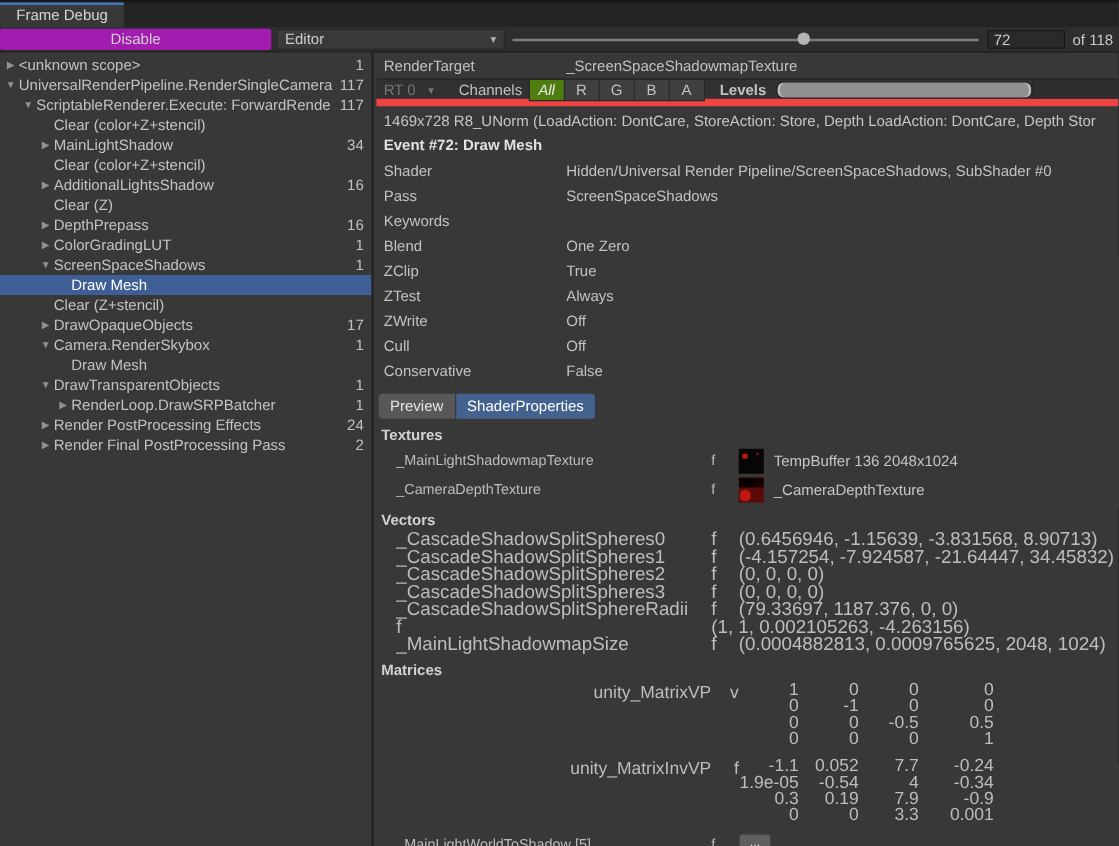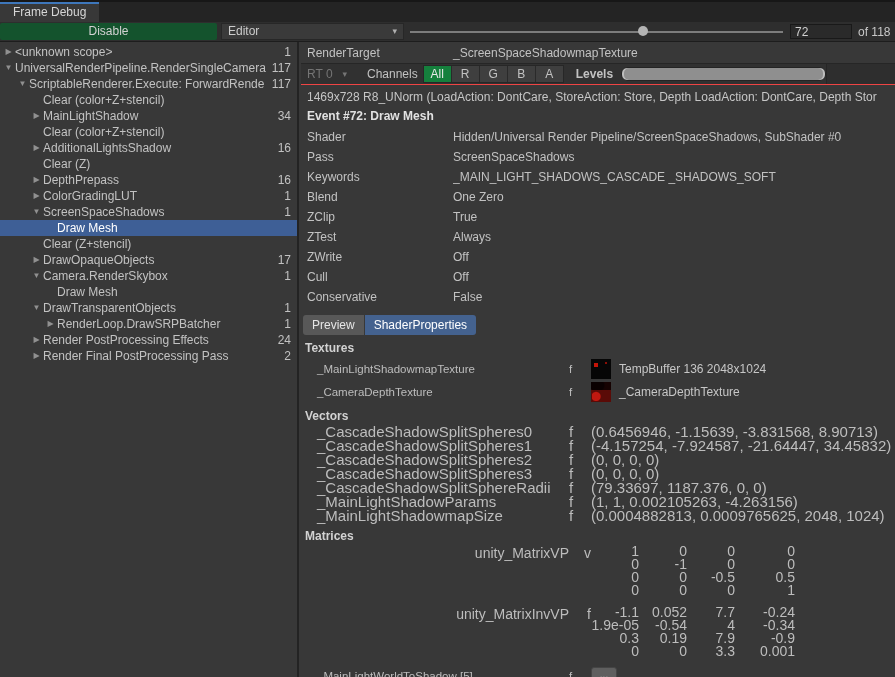--- a/index.html
+++ b/index.html
@@ -7,21 +7,21 @@
           font-family:"Liberation Sans",sans-serif;font-size:12px;color:#c2c2c2;}
 
   
   .topbar{position:absolute;top:0;left:0;right:0;height:22px;background:#242424;}
   .topbar::before{content:"";position:absolute;top:0;left:0;right:0;height:2px;background:#171717;}
   .wintab{position:absolute;left:0;top:2px;height:32px;box-sizing:border-box;background:#383838;
           border-top:2px solid #3e77bb;padding:0 13px;line-height:17px;color:#d6d6d6;}
 
   
   .toolbar{position:absolute;top:22px;left:0;right:0;height:19px;background:#2e2e2e;border-bottom:1px solid #1d1d1d;}
-  .btn-disable{position:absolute;left:0;top:1px;width:217px;height:17px;background:#14532d;color:#d2d2d2;
+  .btn-disable{position:absolute;left:0;top:1px;width:217px;height:17px;background:#a21caf;color:#d2d2d2;
                text-align:center;line-height:17px;border-radius:2px;cursor:default;}
   .dd-editor{position:absolute;left:221px;top:1px;width:183px;height:17px;background:#3a3a3a;
              border:1px solid #272727;box-sizing:border-box;line-height:15px;padding:0 6px;display:flex;
              justify-content:space-between;align-items:center;color:#cccccc;}
   .caret{font-size:9px;color:#b0b0b0;}
   .frame-slider{position:absolute;left:410px;top:0;width:373px;height:19px;}
   .fs-track{position:absolute;top:9px;left:0;right:0;height:2px;background:#7d7d7d;}
   .fs-handle{position:absolute;left:228px;top:4px;width:10px;height:10px;border-radius:50%;background:#b4b4b4;}
   .frame-input{position:absolute;left:790px;top:2px;width:52px;height:13px;background:#2a2a2a;
                border:1px solid #191919;color:#d0d0d0;font-size:12px;padding:0 4px;font-family:inherit;}
@@ -35,29 +35,29 @@
   .trow .tl{flex:1;overflow:hidden;}
   .trow .tc{flex:none;padding-right:6px;}
   .lv0{padding-left:2px;}.lv1{padding-left:16px;}.lv2{padding-left:30px;}.lv3{padding-left:44px;}
   .trow.sel{background:#3e5f96;}
   .trow.sel .tl{color:#ffffff;}
 
   
   .rightpanel{position:absolute;top:42px;left:301px;right:0;bottom:0;overflow:hidden;}
   .rt-row{height:20px;line-height:20px;display:flex;padding:1px 0 0 6px;white-space:nowrap;}
   .rt-row .pl{width:146px;flex:none;}
-  .rt-strip{height:22px;background:#313131;border-top:1px solid #262626;border-bottom:1px solid #ef4444;
+  .rt-strip{height:22px;background:#313131;border-top:1px solid #262626;border-bottom:6px solid #ef4444;
             box-sizing:border-box;display:flex;align-items:center;}
   .rt-dd{width:52px;padding-left:6px;color:#757575;display:flex;align-items:center;gap:10px;}
   .rt-dd .caret{color:#757575;}
   .ch-label{margin-left:8px;}
   .seg{display:flex;margin-left:5px;border:1px solid #272727;height:16px;}
   .segbtn{width:27px;text-align:center;line-height:16px;background:#3f3f3f;color:#c2c2c2;border-right:1px solid #2a2a2a;}
   .segbtn:last-child{border-right:none;}
-  .segbtn.on{background:#15803d;color:#e8e8e8;}
+  .segbtn.on{background:#4d7c0f;color:#e8e8e8;font-style:italic;}
   .lv-label{margin-left:12px;font-weight:bold;}
   .lv-slider{margin-left:8px;width:203px;height:12px;border-radius:6px;background:#8f8f8f;
              border:1px solid #242424;box-shadow:inset 2px 0 0 #bdbdbd, inset -2px 0 0 #bdbdbd;}
   .strip-rest{flex:1;align-self:stretch;border-left:1px solid #262626;background:#2e2e2e;}
   .fmt-line{padding:5px 0 0 6px;height:15px;white-space:nowrap;overflow:hidden;color:#c6c6c6;}
   .event-title{padding:4px 0 0 6px;height:16px;font-weight:bold;color:#e2e2e2;}
   .props{padding-top:2px;}
   .prow{display:flex;height:20px;line-height:20px;padding-left:6px;white-space:nowrap;}
   .prow .pl{width:146px;flex:none;}
   .prow .pv{flex:1;overflow:hidden;}
@@ -251,21 +251,20 @@
       <div class="prow">
           <span class="pl">Shader</span>
           <span class="pv">Hidden/Universal Render Pipeline/ScreenSpaceShadows, SubShader #0</span>
         </div>
       <div class="prow">
           <span class="pl">Pass</span>
           <span class="pv">ScreenSpaceShadows</span>
         </div>
       <div class="prow">
           <span class="pl">Keywords</span>
-          <span class="pv">_MAIN_LIGHT_SHADOWS_CASCADE _SHADOWS_SOFT</span>
         </div>
       <div class="prow">
           <span class="pl">Blend</span>
           <span class="pv">One Zero</span>
         </div>
       <div class="prow">
           <span class="pl">ZClip</span>
           <span class="pv">True</span>
         </div>
       <div class="prow">
@@ -325,21 +324,20 @@
         <span>_CascadeShadowSplitSpheres3</span>
         <span>f</span>
         <span>(0, 0, 0, 0)</span>
       </div>
     <div class="srow">
         <span>_CascadeShadowSplitSphereRadii</span>
         <span>f</span>
         <span>(79.33697, 1187.376, 0, 0)</span>
       </div>
     <div class="srow">
-        <span>_MainLightShadowParams</span>
         <span>f</span>
         <span>(1, 1, 0.002105263, -4.263156)</span>
       </div>
     <div class="srow">
         <span>_MainLightShadowmapSize</span>
         <span>f</span>
         <span>(0.0004882813, 0.0009765625, 2048, 1024)</span>
       </div>
 
     <div class="sec-h">Matrices</div>

